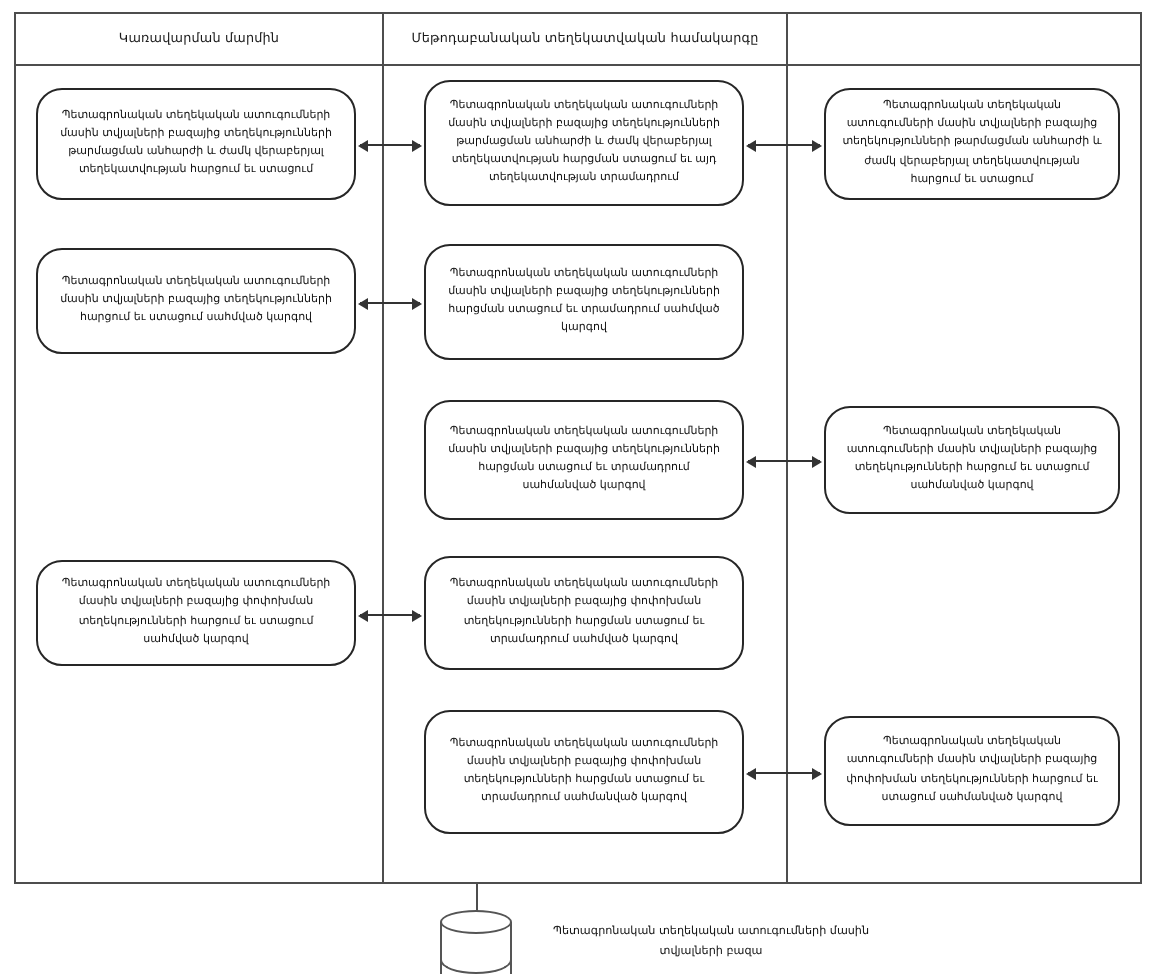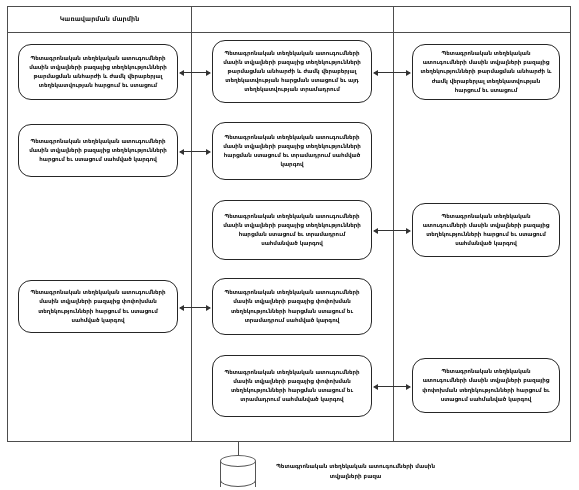--- a/index.html
+++ b/index.html
@@ -13,21 +13,21 @@
     font-family: "DejaVu Sans", "Liberation Sans", sans-serif;
     color: #1a1a1a;
     position: relative;
     overflow: hidden;
   }
 
   
   #diagram {
     position: absolute;
     left: 0; top: 0;
-    width: 579px; height: 490px; font-weight: bold;
+    width: 579px; height: 490px;
   }
   .frame {
     position: absolute;
     left: 7px;
     top: 6px;
     width: 564px;
     height: 436px;
     border: 1px solid #4d4d4d;
     box-sizing: border-box;
     background: #ffffff;
@@ -163,20 +163,21 @@
 <body>
 
 <div id="diagram">
 
   <div class="frame"></div>
   <div class="header-rule"></div>
   <div class="lane-divider d1"></div>
   <div class="lane-divider d2"></div>
 
   <div class="lane-header h0">Կառավարման մարմին</div>
+  <div class="lane-header h1">Մեթոդաբանական տեղեկատվական համակարգը</div>
 
   <div class="node" style="left:18px; top:44px; width:160px; height:56px;">
     <span>Պետագրոնական տեղեկական ատուգումների մասին տվյալների բազայից տեղեկությունների թարմացման անհարժի և ժամկ վերաբերյալ տեղեկատվության հարցում եւ ստացում</span>
   </div>
 
   <div class="arrow both" style="left:180px; top:72px; width:30px;"></div>
 
   <div class="node" style="left:212px; top:40px; width:160px; height:63px;">
     <span>Պետագրոնական տեղեկական ատուգումների մասին տվյալների բազայից տեղեկությունների թարմացման անհարժի և ժամկ վերաբերյալ տեղեկատվության հարցման ստացում եւ այդ տեղեկատվության տրամադրում</span>
   </div>

